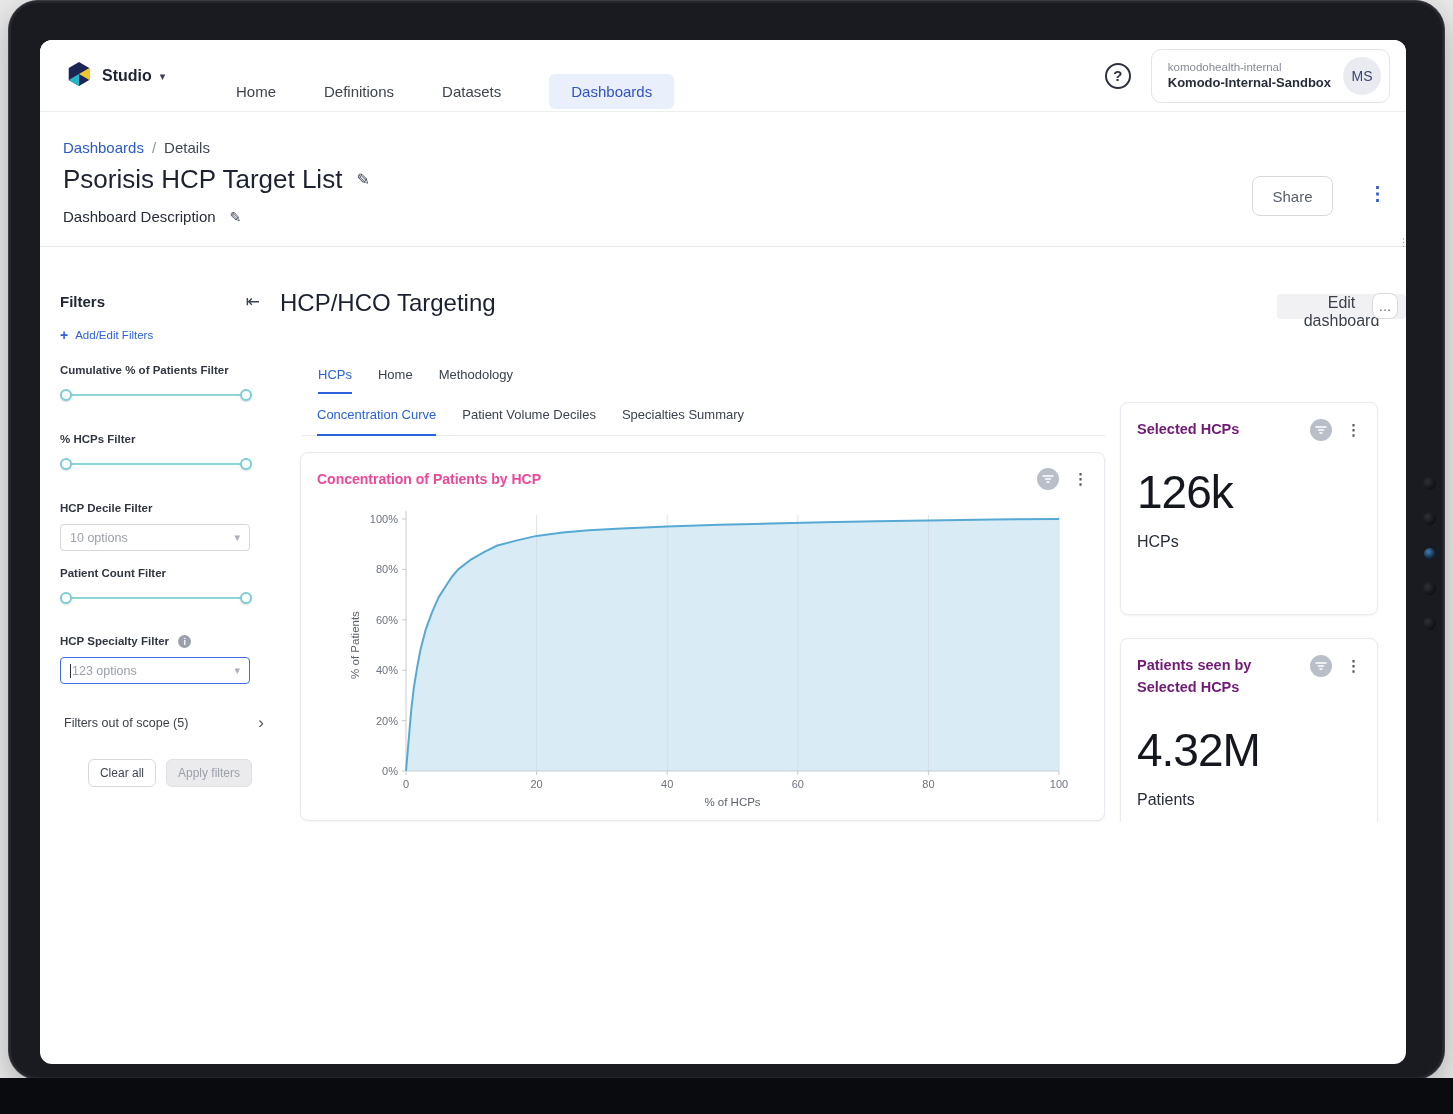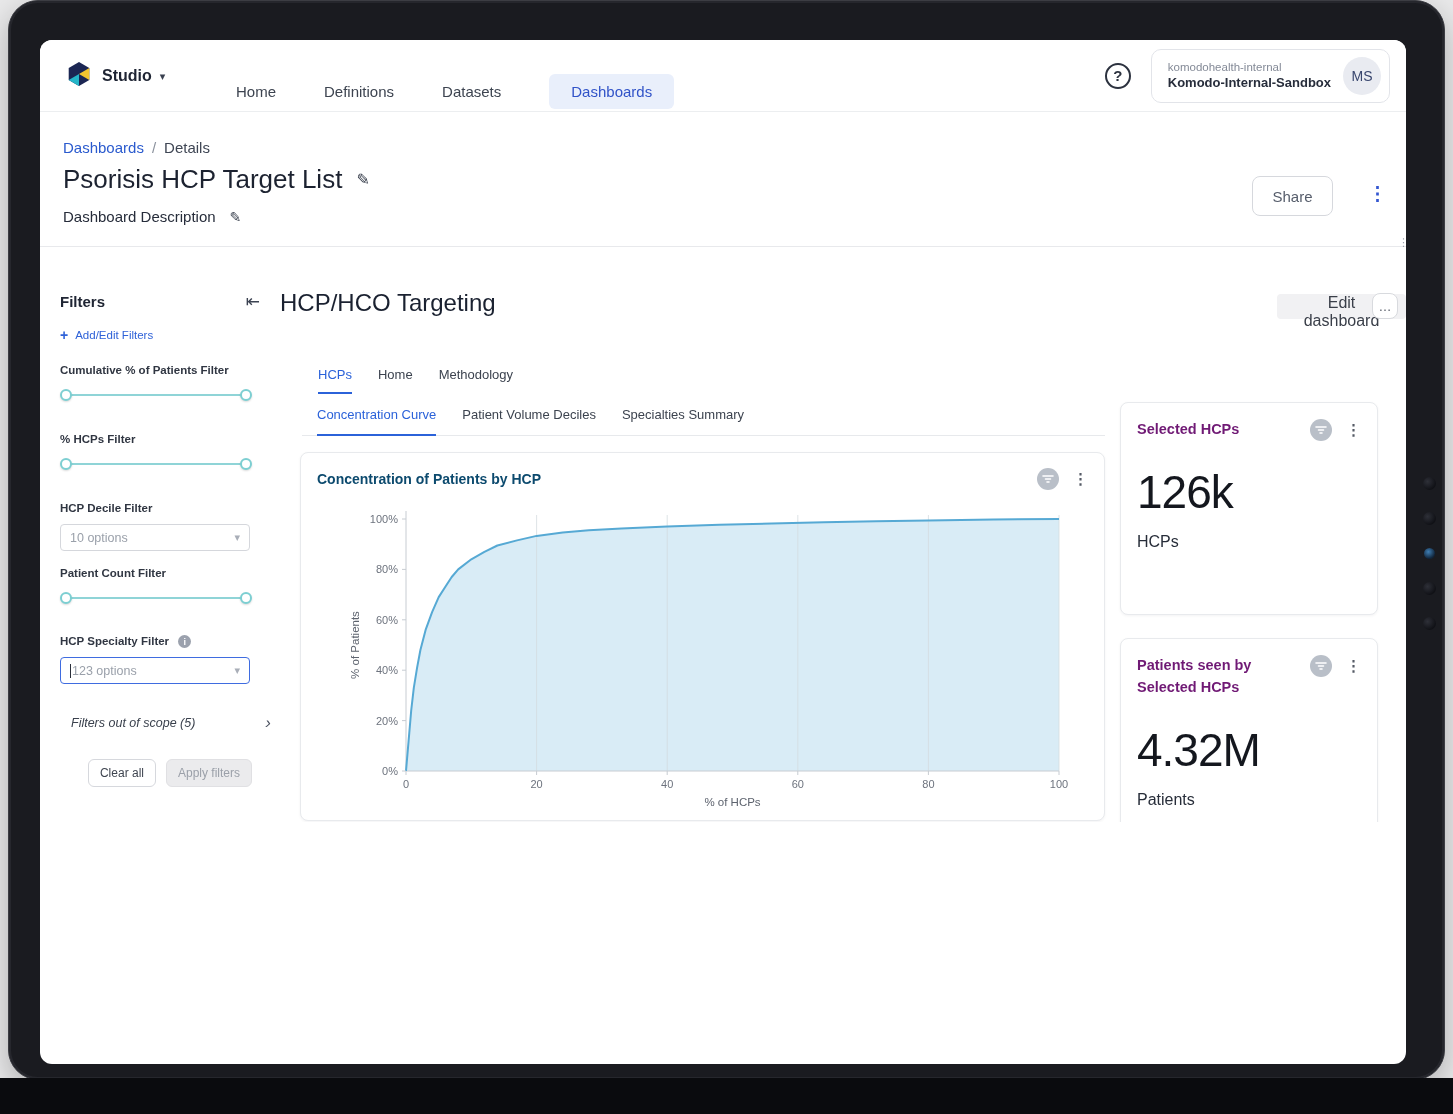--- a/index.html
+++ b/index.html
@@ -85,22 +85,22 @@
   .slider-track { position:absolute; left:0; right:0; top:5px; height:2px; background:#8fd4d7; border-radius:2px; }
   .slider-handle { position:absolute; top:0; width:12px; height:12px; border-radius:50%;
     background:#fff; border:2px solid #7ccfd2; box-shadow:0 1px 2px rgba(0,0,0,.15); cursor:pointer; }
   .slider-handle.min { left:-2px; }
   .slider-handle.max { right:-2px; }
   .fselect { position:absolute; left:20px; width:190px; height:27px; border:1px solid #d5d7dc; border-radius:4px;
     display:flex; align-items:center; padding:0 9px; font-size:12.5px; color:#9aa0aa; cursor:pointer; background:#fff; }
   .fselect .chev { margin-left:auto; color:#a9aeb8; font-size:11px; }
   .fselect.focused { border:1.5px solid #3f6ce0; }
   .text-cursor { display:inline-block; width:1px; height:14px; background:#2a2f3a; margin-right:1px; vertical-align:middle; }
-  .oos { position:absolute; left:31px; top:466px; width:200px; display:flex; justify-content:space-between;
-    align-items:center; font-size:12.5px; color:#3a414d; cursor:pointer;font-style:italic; }
+  .oos { position:absolute; left:24px; top:466px; width:200px; display:flex; justify-content:space-between;
+    align-items:center; font-size:12.5px; color:#3a414d; cursor:pointer; }
   .oos .chev-r { font-size:17px; color:#4a5160; }
   .filter-actions { position:absolute; left:20px; top:512px; width:192px; display:flex; justify-content:flex-end; gap:10px; }
   .btn-clear { border:1px solid #d6d8dd; background:#fff; border-radius:6px; padding:6px 11px;
     font-size:12px; color:#3f4550; cursor:pointer; font-family:inherit; }
   .btn-apply { border:1px solid #e0e0e3; background:#ebebed; border-radius:6px; padding:6px 11px;
     font-size:12px; color:#9ba0a9; cursor:default; font-family:inherit; }
   
   .dash-title { position:absolute; left:240px; top:42px; font-size:24px; font-weight:500; color:#1a2130; }
   .edit-btn { position:absolute; left:1237px; top:47px; height:25px; background:#f1f1f3; border:none;
     border-radius:4px; font-size:16px; color:#3a3f49; padding:0 11px; cursor:pointer; font-family:inherit; }
@@ -111,21 +111,21 @@
   .htab { font-size:13px; color:#3c434f; padding-bottom:10px; cursor:pointer; }
   .htab.active { color:#2b62d9; border-bottom:2px solid #2b62d9; }
   .subtabs { position:absolute; left:262px; top:160px; width:803px; border-bottom:1px solid #e7e9ec;
     display:flex; gap:26px; padding-left:15px; }
   .stab { font-size:13px; color:#3c434f; padding-bottom:12px; cursor:pointer; margin-bottom:-1px; }
   .stab.active { color:#2b62d9; border-bottom:2px solid #2b62d9; }
   .chart-card { position:absolute; left:260px; top:205px; width:805px; height:369px;
     border:1px solid #e8eaed; border-radius:8px; background:#fff; box-shadow:0 1px 3px rgba(20,24,31,.05); }
   .card-head { position:absolute; left:0; top:0; width:100%; display:flex; align-items:center;
     padding:15px 16px 0 16px; }
-  .card-title { font-size:14px; font-weight:700; color:#0c4a6e; }
+  .card-title { font-size:14px; font-weight:700; color:#ec4899; }
   .card-icons { margin-left:auto; display:flex; align-items:center; gap:14px; }
   .ficon { cursor:pointer; display:inline-flex; }
   .kebab { font-size:15px; color:#555b66; cursor:pointer; font-weight:700; }
   #chart-mount { position:absolute; left:0; top:0; }
   .stat-card { position:absolute; left:1080px; width:258px; border:1px solid #e8eaed; border-radius:8px;
     background:#fff; box-shadow:0 1px 3px rgba(20,24,31,.05); padding:16px; }
   .stat-card.one { top:155px; height:213px; }
   .stat-card.two { top:391px; height:210px; }
   .stat-head { display:flex; align-items:flex-start; }
   .stat-title { font-size:14.5px; font-weight:700; color:#701a75; line-height:1.5; max-width:172px; }

